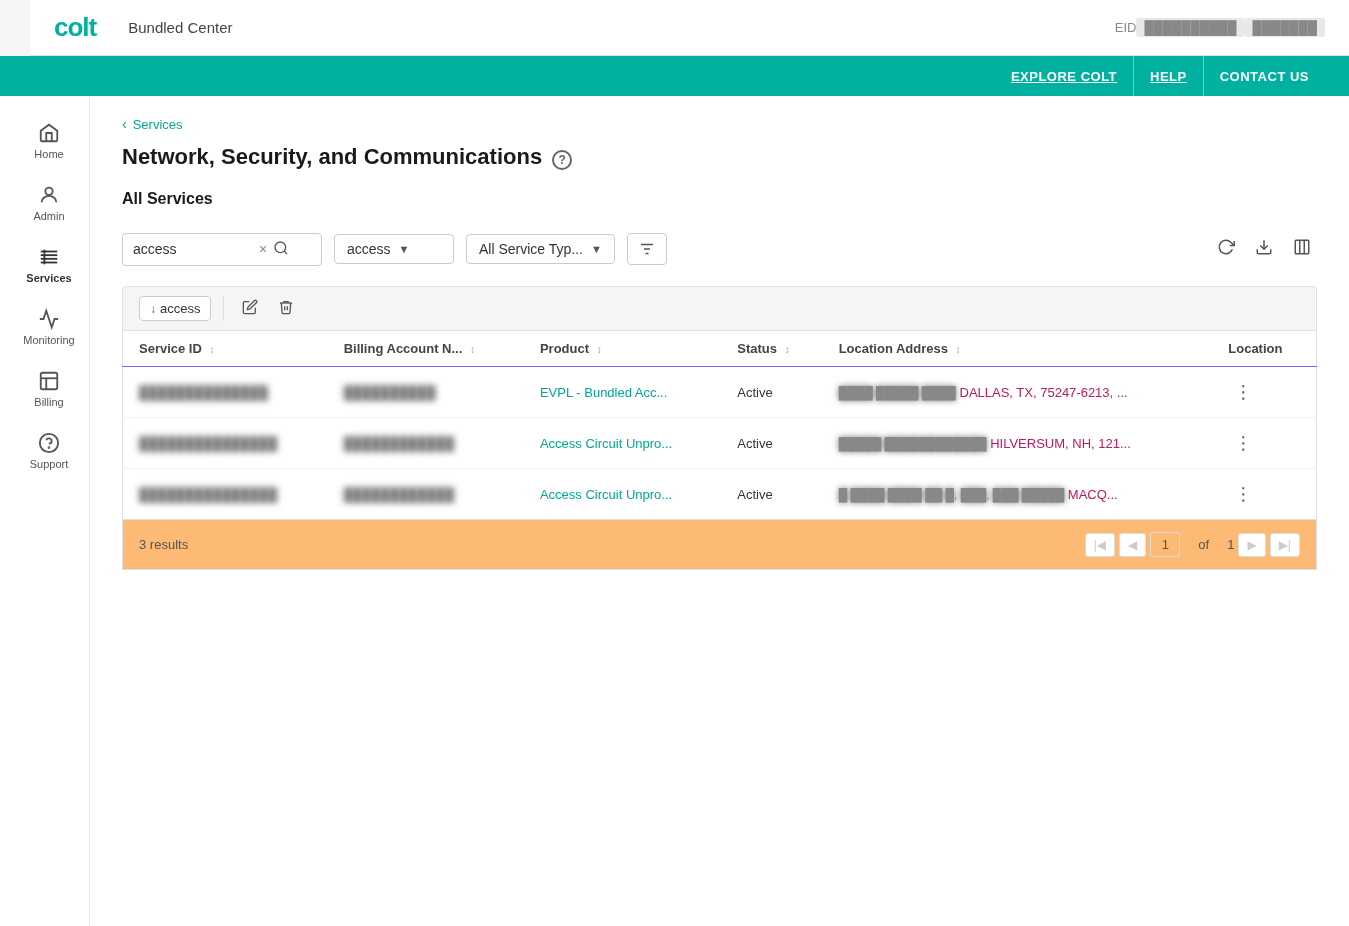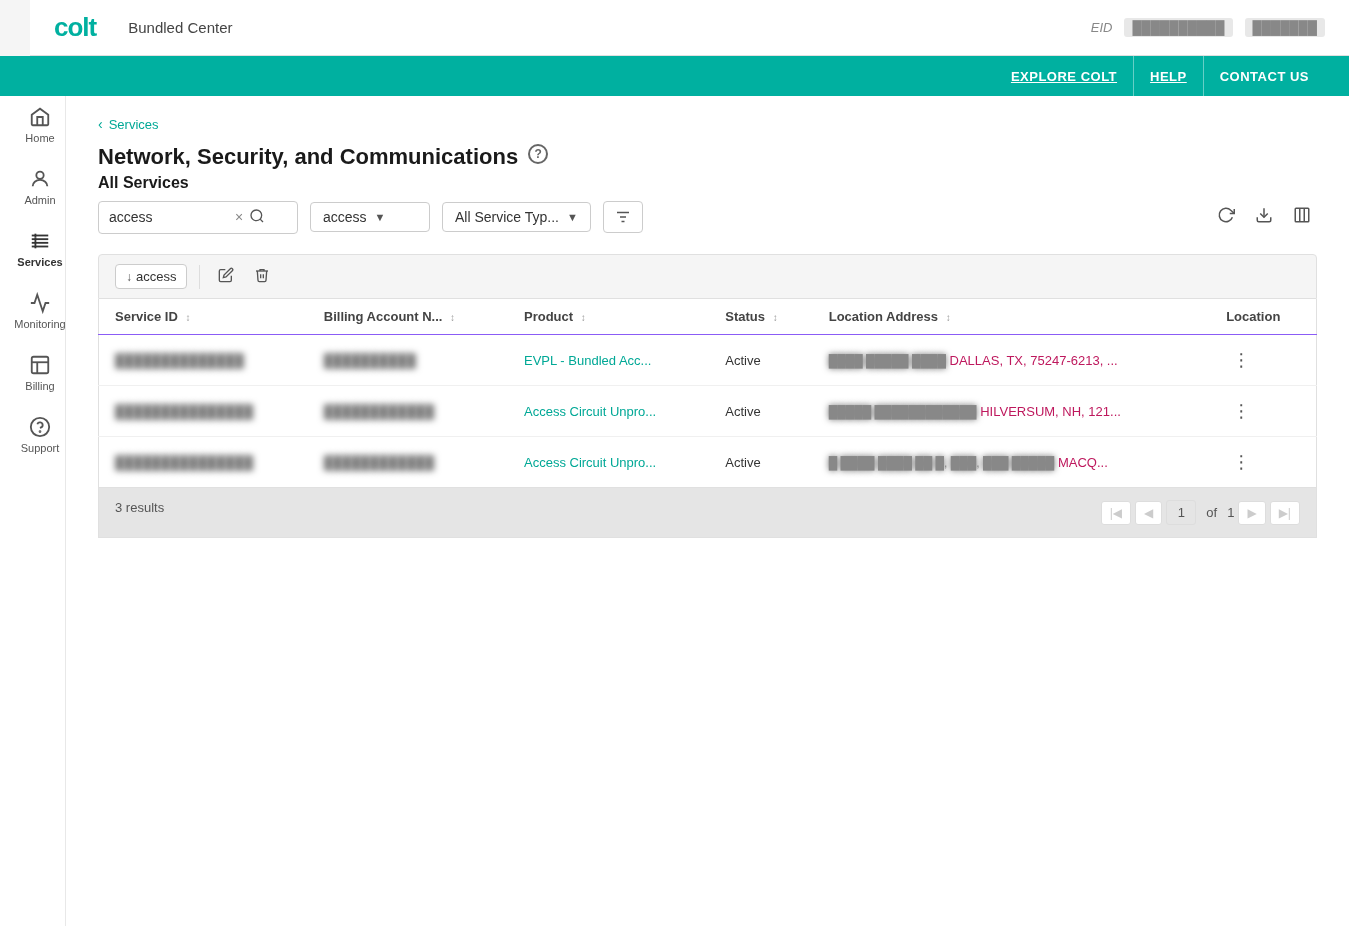--- a/index.html
+++ b/index.html
@@ -25,22 +25,20 @@
     }
     .app-title {
       font-size: 15px;
       color: #444;
       font-weight: 400;
     }
     .header-right {
       margin-left: auto;
       display: flex;
       align-items: center;
-      gap: 12px;
-      font-style: italic;
     }
     .eid-label { color: #888; font-size: 13px; }
     .eid-value {
       background: #e8e8e8;
       border-radius: 3px;
       padding: 2px 8px;
       font-size: 13px;
       color: #888;
     }
     .user-dropdown {
@@ -80,26 +78,27 @@
 
     
     .layout {
       display: flex;
       min-height: calc(926px - 96px);
       background: #fff;
     }
 
     
     .sidebar {
-      width: 66px;
+      width: 90px;
       background: #fff;
       border-right: 1px solid #e8e8e8;
       display: flex;
       flex-direction: column;
-      align-items: flex-start;
+      align-items: flex-end;
+      padding-top: 16px;
       gap: 4px;
     }
     .sidebar-item {
       display: flex;
       flex-direction: column;
       align-items: center;
       padding: 10px 8px;
       width: 80px;
       border-radius: 6px;
       cursor: pointer;
@@ -127,39 +126,39 @@
       color: #00a896;
       cursor: pointer;
     }
     .breadcrumb-arrow { color: #00a896; font-size: 14px; }
 
     
     .page-title {
       font-size: 22px;
       font-weight: 700;
       color: #1a1a1a;
-      margin-bottom: 4px;
-      display: flex;
-      align-items: flex-start;
+      margin-bottom: 20px;
+      display: flex;
+      align-items: flex-end;
       gap: 10px;
     }
     .help-icon {
       width: 20px; height: 20px;
       border: 2px solid #666;
       border-radius: 50%;
       display: flex; align-items: center; justify-content: center;
       font-size: 12px; color: #666; font-weight: bold; cursor: pointer;
     }
 
     
     .section-title {
       font-size: 16px;
       font-weight: 700;
       color: #1a1a1a;
-      margin-bottom: 8px;
+      margin-bottom: 24px;
     }
 
     
     .filters-row {
       display: flex;
       align-items: center;
       gap: 12px;
       margin-bottom: 20px;
     }
     .search-box {
@@ -298,26 +297,26 @@
       cursor: pointer;
       font-size: 18px;
       color: #555;
       padding: 2px 6px;
       border-radius: 4px;
     }
 
     
     .pagination-row {
       display: flex;
-      align-items: flex-start;
+      align-items: center;
       justify-content: space-between;
       padding: 12px 16px;
       border: 1px solid #e0e0e0;
       border-top: none;
-      background: #e5e5e5;
+      background: #fdba74;
       font-size: 13px;
       color: #555;
     }
     .pagination-controls {
       display: flex;
       align-items: center;
       gap: 4px;
     }
     .page-btn {
       border: 1px solid #ddd;
@@ -330,21 +329,21 @@
     }
     .page-btn.disabled { color: #ccc; cursor: default; }
     .page-num {
       border: 1px solid #ddd;
       padding: 4px 10px;
       border-radius: 3px;
       font-size: 13px;
       min-width: 30px;
       text-align: center;
     }
-    .page-of { margin: 0 6px; }
+    .page-of { margin: 0 14px; }
   </style>
 </head>
 <body>
 
 <div class="top-header">
   <div class="logo">colt</div>
   <div class="app-title">Bundled Center</div>
   <div class="header-right">
     <span class="eid-label">EID</span>
     <span class="eid-value">██████████</span>

